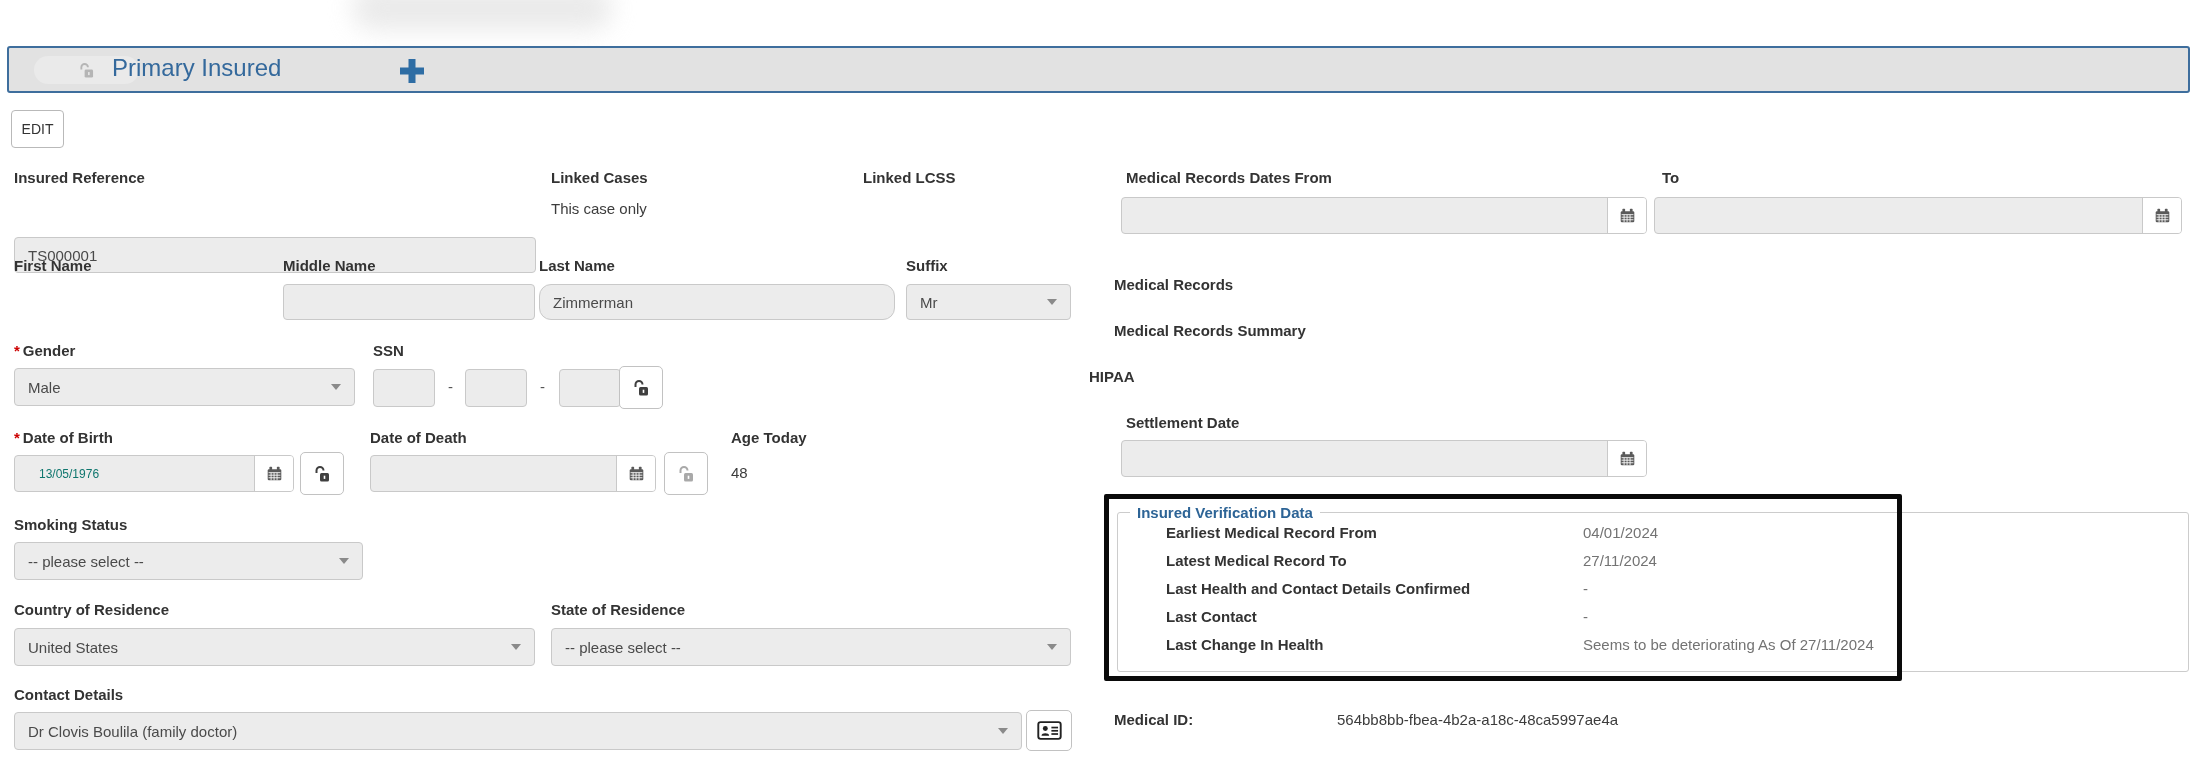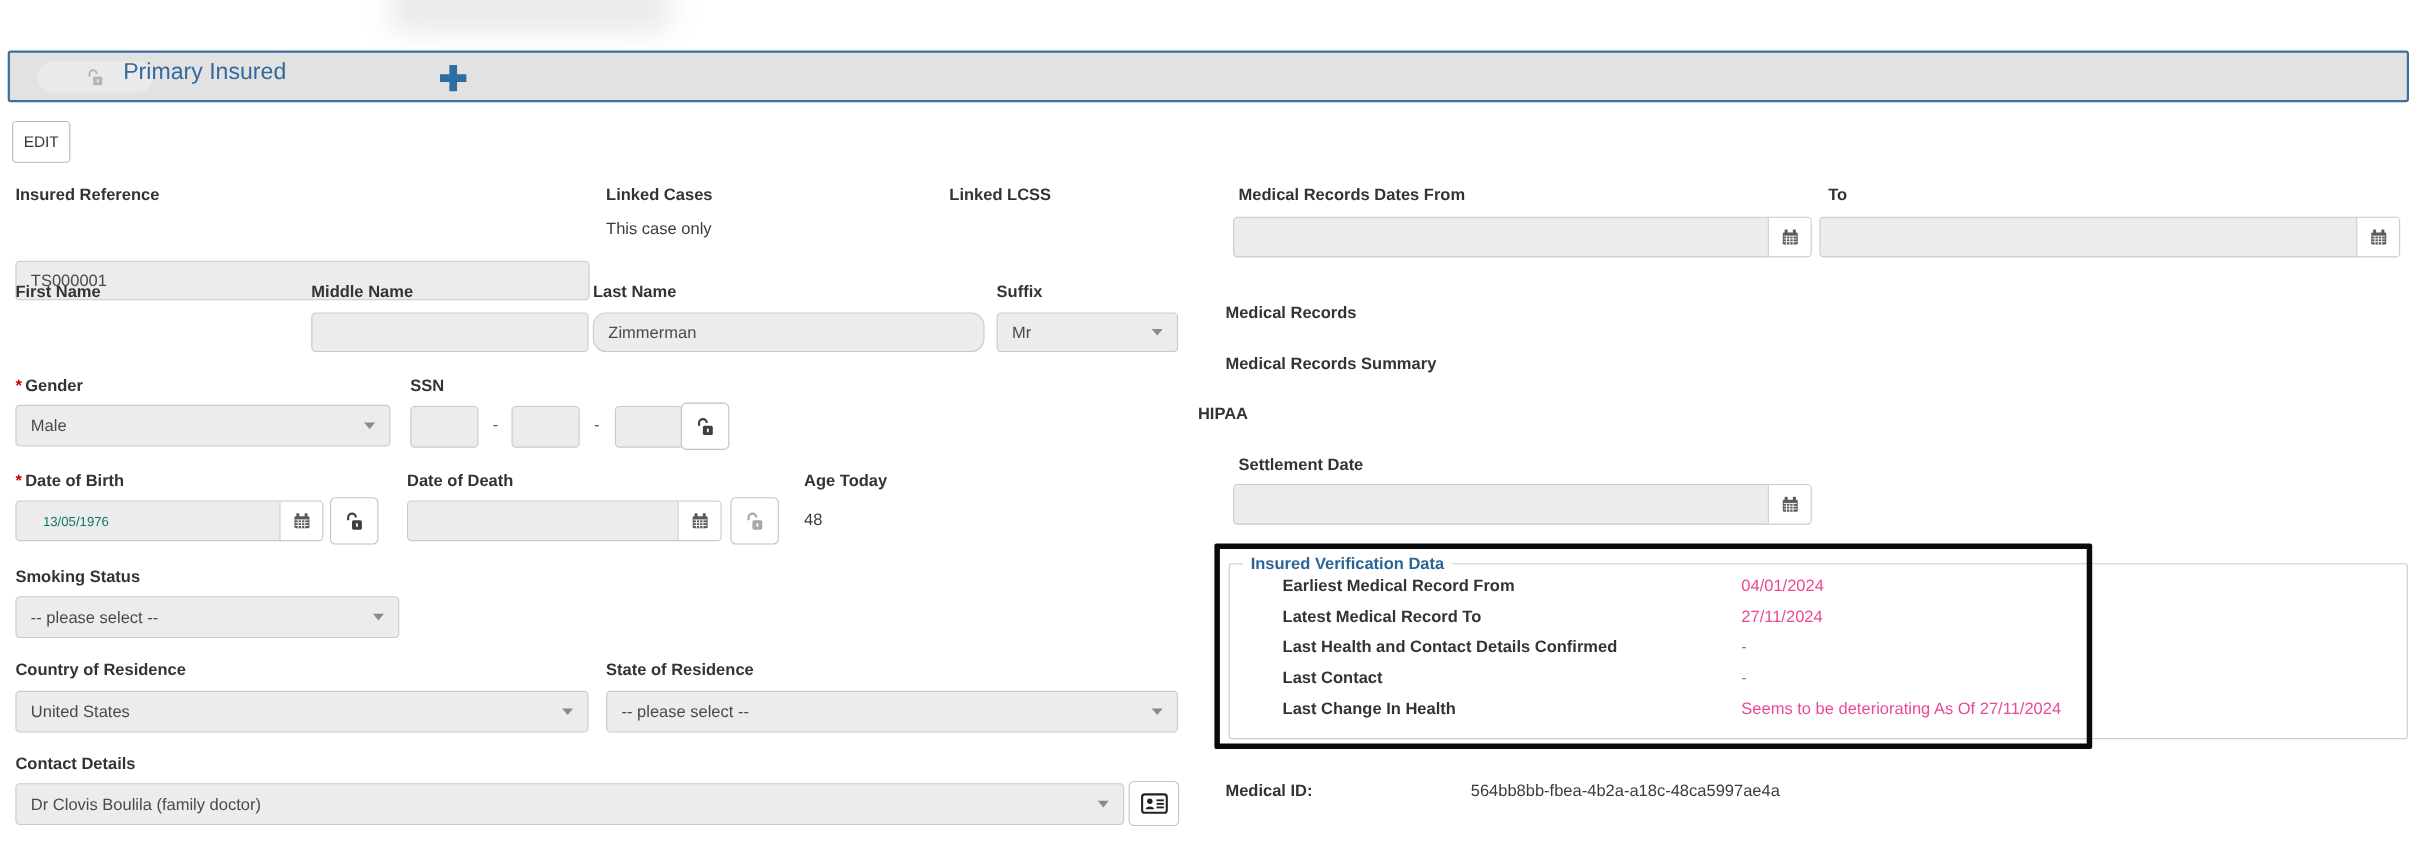--- a/index.html
+++ b/index.html
@@ -19,33 +19,33 @@
   .dategroup .dbtn{width:38px;background:#fff;border-left:1px solid #c9c9c9;display:flex;
                    align-items:center;justify-content:center;cursor:pointer;}
   .sqbtn{position:absolute;background:#fff;border:1px solid #c2c2c2;border-radius:5px;
          display:flex;align-items:center;justify-content:center;cursor:pointer;box-sizing:border-box;}
   .ssnbox{position:absolute;width:62px;height:38px;background:#ececec;border:1px solid #c9c9c9;
           border-radius:4px;box-sizing:border-box;}
   .headerbar{position:absolute;left:7px;top:46px;width:2183px;height:47px;background:#e2e2e2;
              border:2px solid #3e6e9d;border-radius:3px;box-sizing:border-box;}
   .lockpill{position:absolute;left:25px;top:8px;width:105px;height:28px;background:#eaeaea;
             border-radius:14px;display:flex;align-items:center;justify-content:center;}
-  .bartitle{position:absolute;left:103px;top:6px;font-size:21px;color:#34699c;white-space:nowrap;}
+  .bartitle{position:absolute;left:103px;top:6px;font-size:24px;color:#34699c;white-space:nowrap;}
   .plusbtn{position:absolute;left:388px;top:8px;width:30px;height:30px;cursor:pointer;}
   .editbtn{position:absolute;left:11px;top:110px;width:53px;height:38px;background:#fff;
            border:1px solid #b9b9b9;border-radius:4px;font-size:14px;color:#333;
            display:flex;align-items:center;justify-content:center;cursor:pointer;
            font-family:"Liberation Sans",sans-serif;}
   .blurblob{position:absolute;left:352px;top:-14px;width:260px;height:44px;background:#e3e3e3;
             border-radius:22px;filter:blur(12px);opacity:.75;}
   fieldset.vbox{position:absolute;left:1117px;top:504px;width:1072px;height:168px;margin:0;
                 border:1px solid #ccc;border-radius:3px;box-sizing:border-box;padding:0;}
   fieldset.vbox legend{margin-left:12px;padding:0 7px;font-size:15px;font-weight:700;color:#2d6496;}
   .vlbl{position:absolute;font-size:15px;font-weight:700;color:#333;white-space:nowrap;}
-  .vval{position:absolute;font-size:15px;color:#ec4899;white-space:nowrap;}
+  .vval{position:absolute;font-size:15px;color:#737373;white-space:nowrap;}
   .annotation{position:absolute;left:1104px;top:494px;width:798px;height:187px;
               border:5px solid #0a0a0a;border-radius:2px;box-sizing:border-box;pointer-events:none;z-index:5;}
   .dash{position:absolute;font-size:15px;color:#555;}
 </style>
 </head>
 <body>
 
 <div class="page">
 
   <div class="blurblob"></div>

